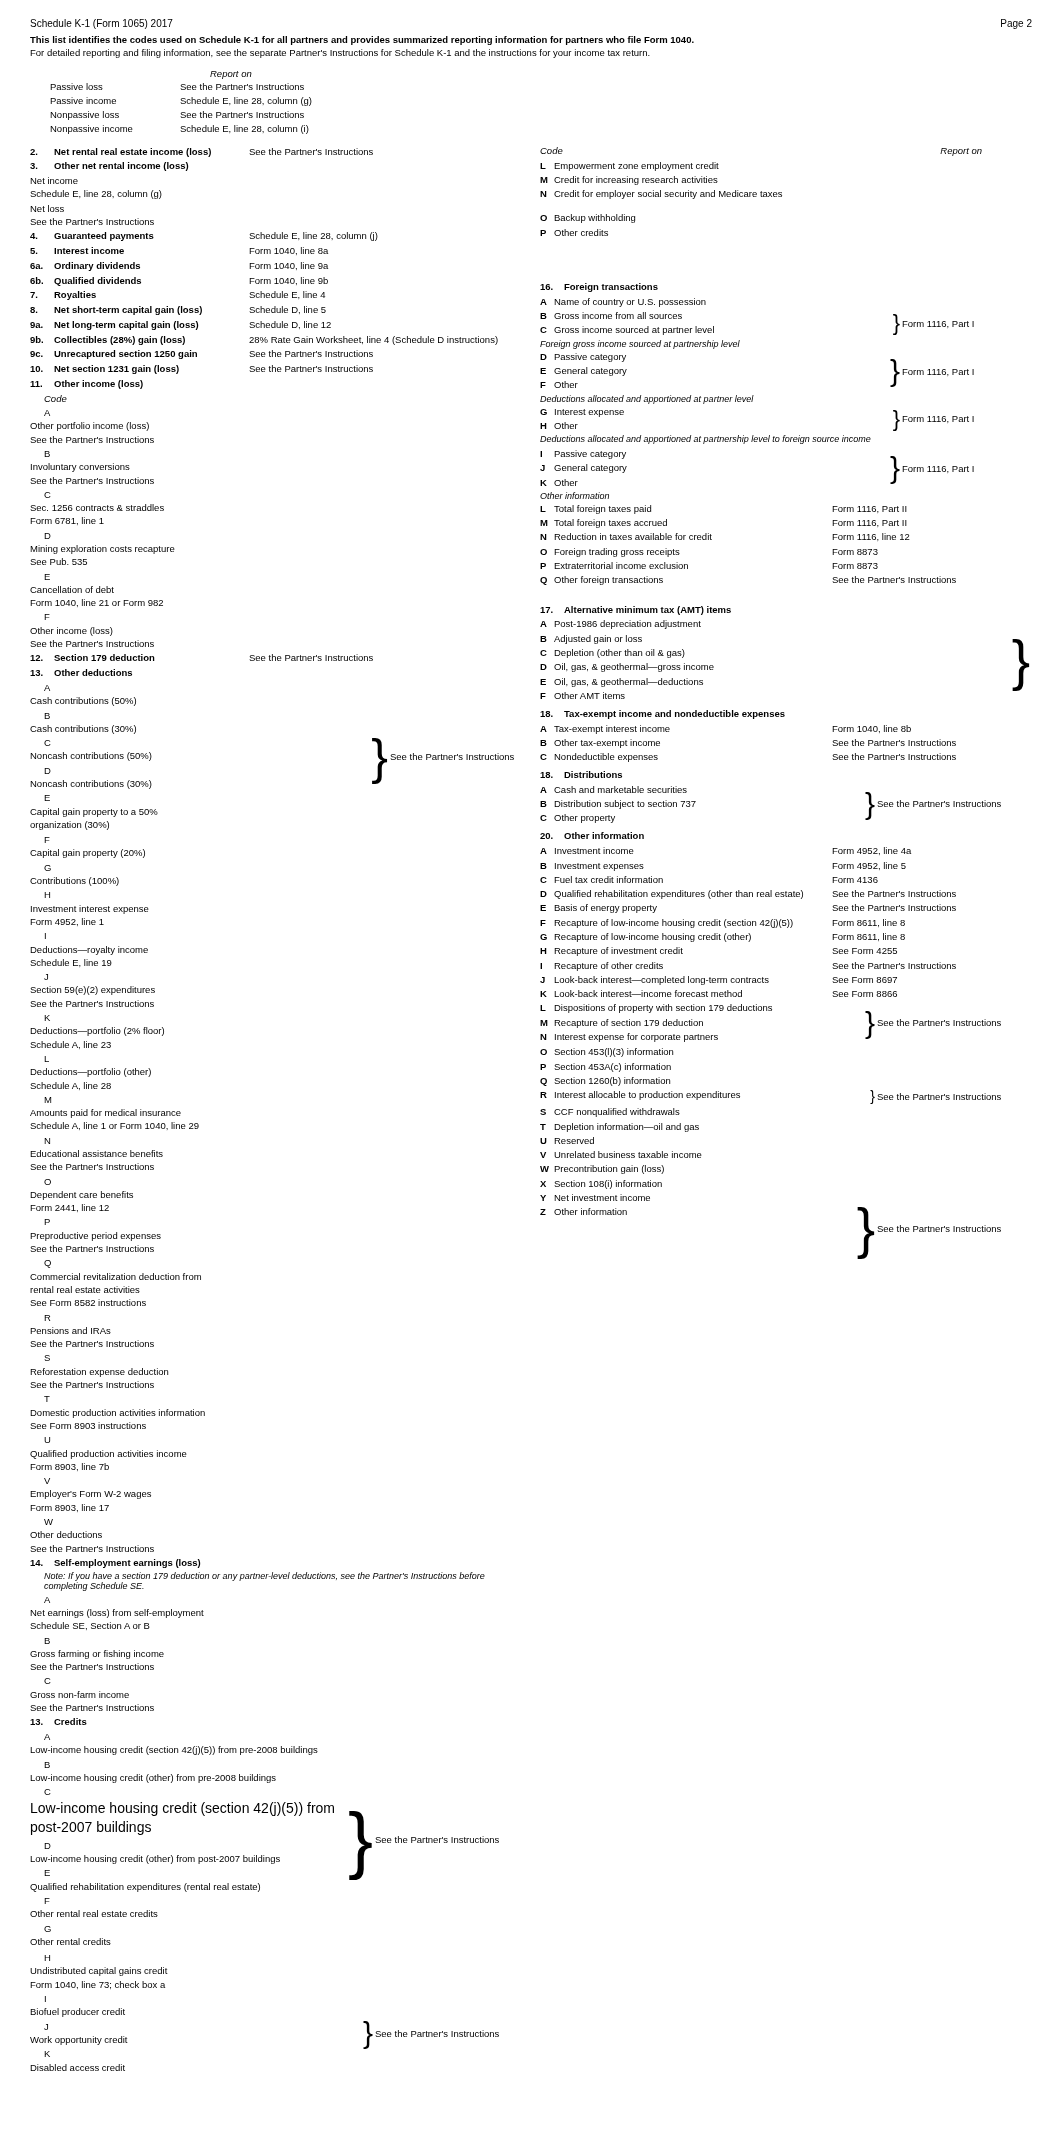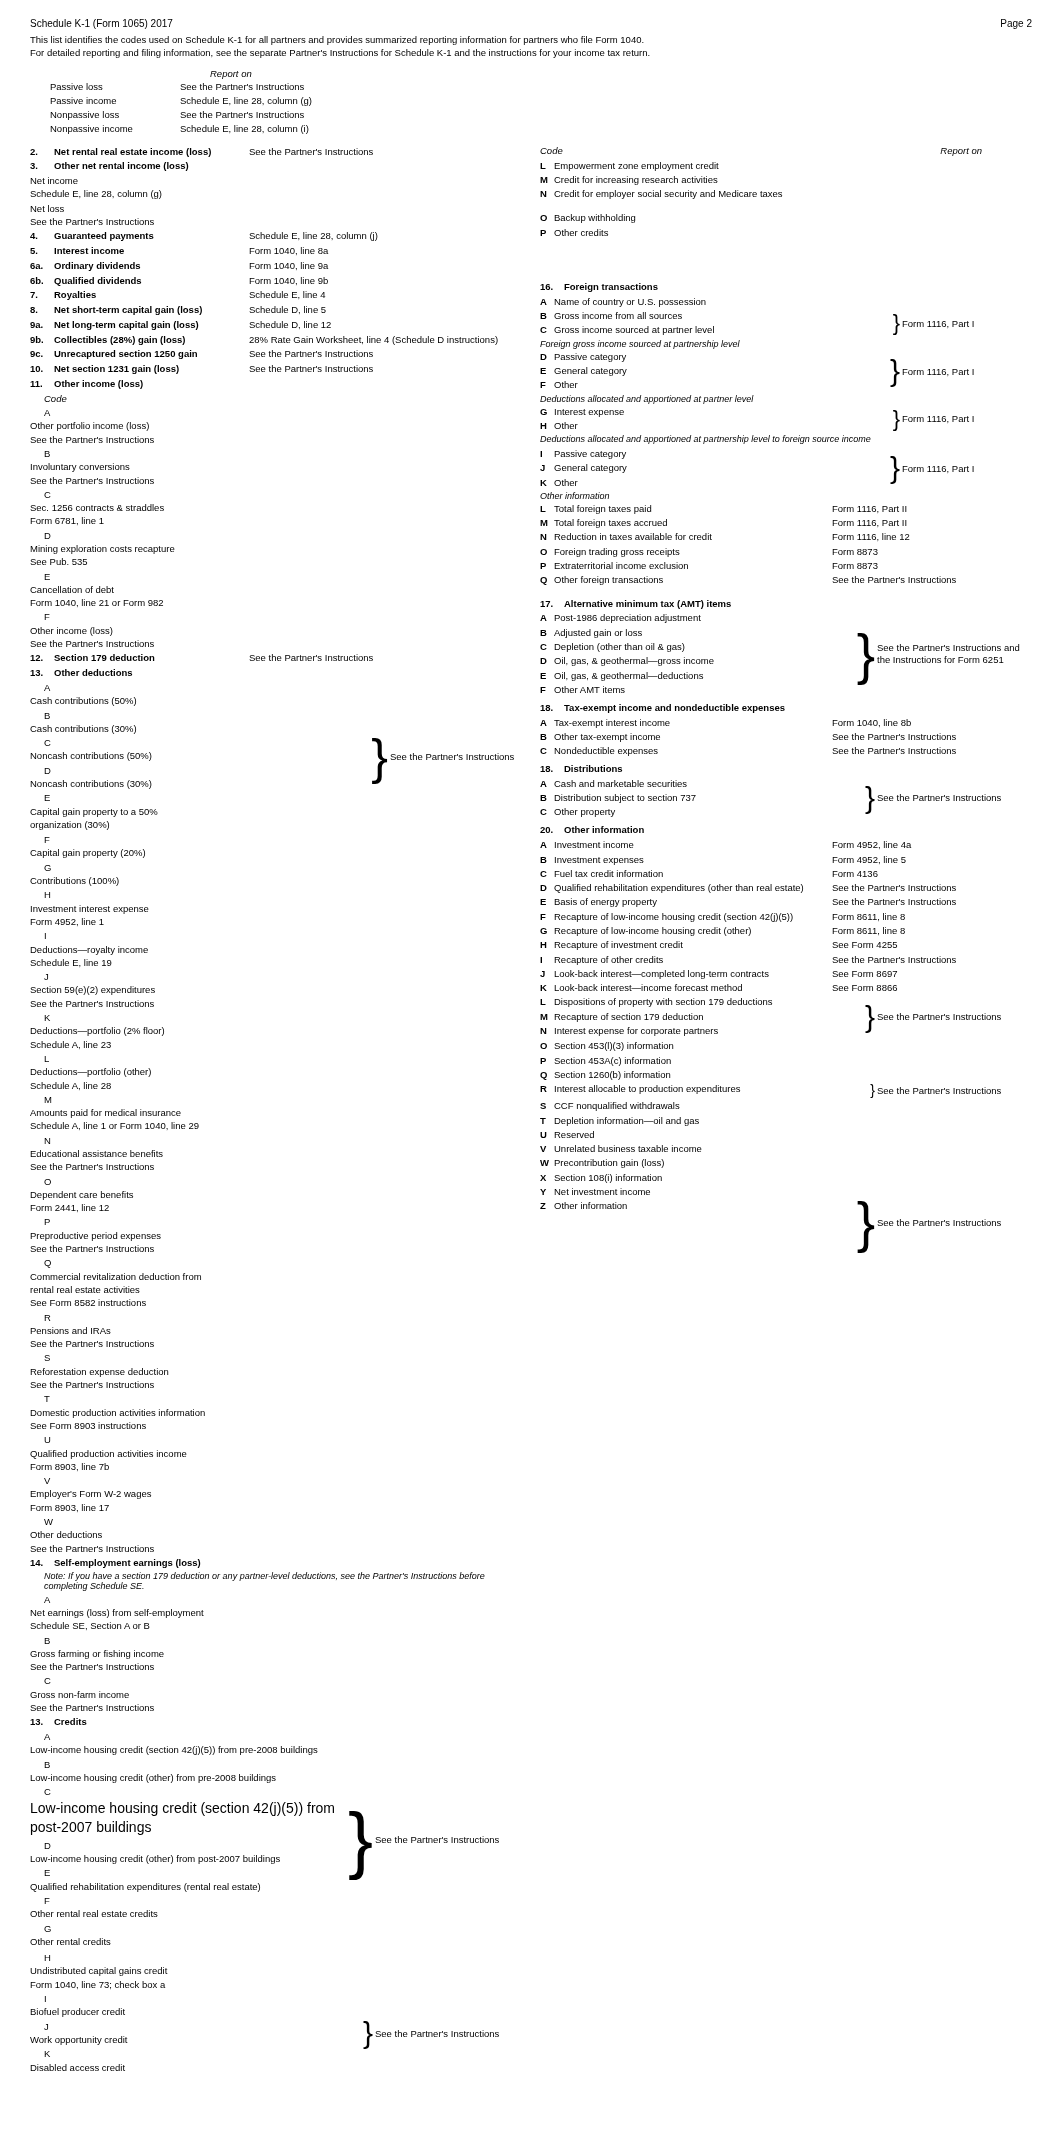--- a/index.html
+++ b/index.html
@@ -15,21 +15,21 @@
       display: flex;
       justify-content: space-between;
       font-size: 10px;
       margin-bottom: 4px;
     }
     .intro-text {
       font-size: 9.5px;
       margin-bottom: 8px;
       line-height: 1.4;
     }
-    .intro-text strong { font-weight: normal; }
+    .intro-text strong { font-weight: bold; }
     .section-title {
       font-weight: bold;
       font-size: 10px;
       margin-bottom: 2px;
     }
     .report-on-header {
       display: flex;
       margin-left: 180px;
       font-style: italic;
       font-size: 9.5px;
@@ -616,21 +616,21 @@
       <span class="right-code"><strong>P</strong></span>
       <span class="right-description">Extraterritorial income exclusion</span>
       <span class="right-instruction">Form 8873</span>
     </div>
     <div class="right-item">
       <span class="right-code"><strong>Q</strong></span>
       <span class="right-description">Other foreign transactions</span>
       <span class="right-instruction">See the Partner's Instructions</span>
     </div>
 
-    <div class="item-row" style="margin-top:10px;">
+    <div class="item-row" style="margin-top:16px;">
       <span class="item-num"><strong>17.</strong></span>
       <span style="font-weight:bold; font-size:9.5px;">Alternative minimum tax (AMT) items</span>
     </div>
 
     <div style="display:flex; align-items:stretch; margin-bottom:2px;">
       <div style="flex:1;">
         <div class="right-item">
           <span class="right-code"><strong>A</strong></span>
           <span class="right-description">Post-1986 depreciation adjustment</span>
         </div>
@@ -649,21 +649,20 @@
         <div class="right-item">
           <span class="right-code"><strong>E</strong></span>
           <span class="right-description">Oil, gas, &amp; geothermal—deductions</span>
         </div>
         <div class="right-item">
           <span class="right-code"><strong>F</strong></span>
           <span class="right-description">Other AMT items</span>
         </div>
       </div>
       <div style="font-size:55px; line-height:0.85; display:flex; align-items:center; margin:0 2px;">}</div>
-      <div style="display:flex; align-items:center; font-size:9.5px; width:155px; line-height:1.3;">See the Partner's Instructions and the Instructions for Form 6251</div>
     </div>
 
     <div class="item-row" style="margin-top:4px;">
       <span class="item-num"><strong>18.</strong></span>
       <span style="font-weight:bold; font-size:9.5px;">Tax-exempt income and nondeductible expenses</span>
     </div>
     <div class="right-item">
       <span class="right-code"><strong>A</strong></span>
       <span class="right-description">Tax-exempt interest income</span>
       <span class="right-instruction">Form 1040, line 8b</span>

